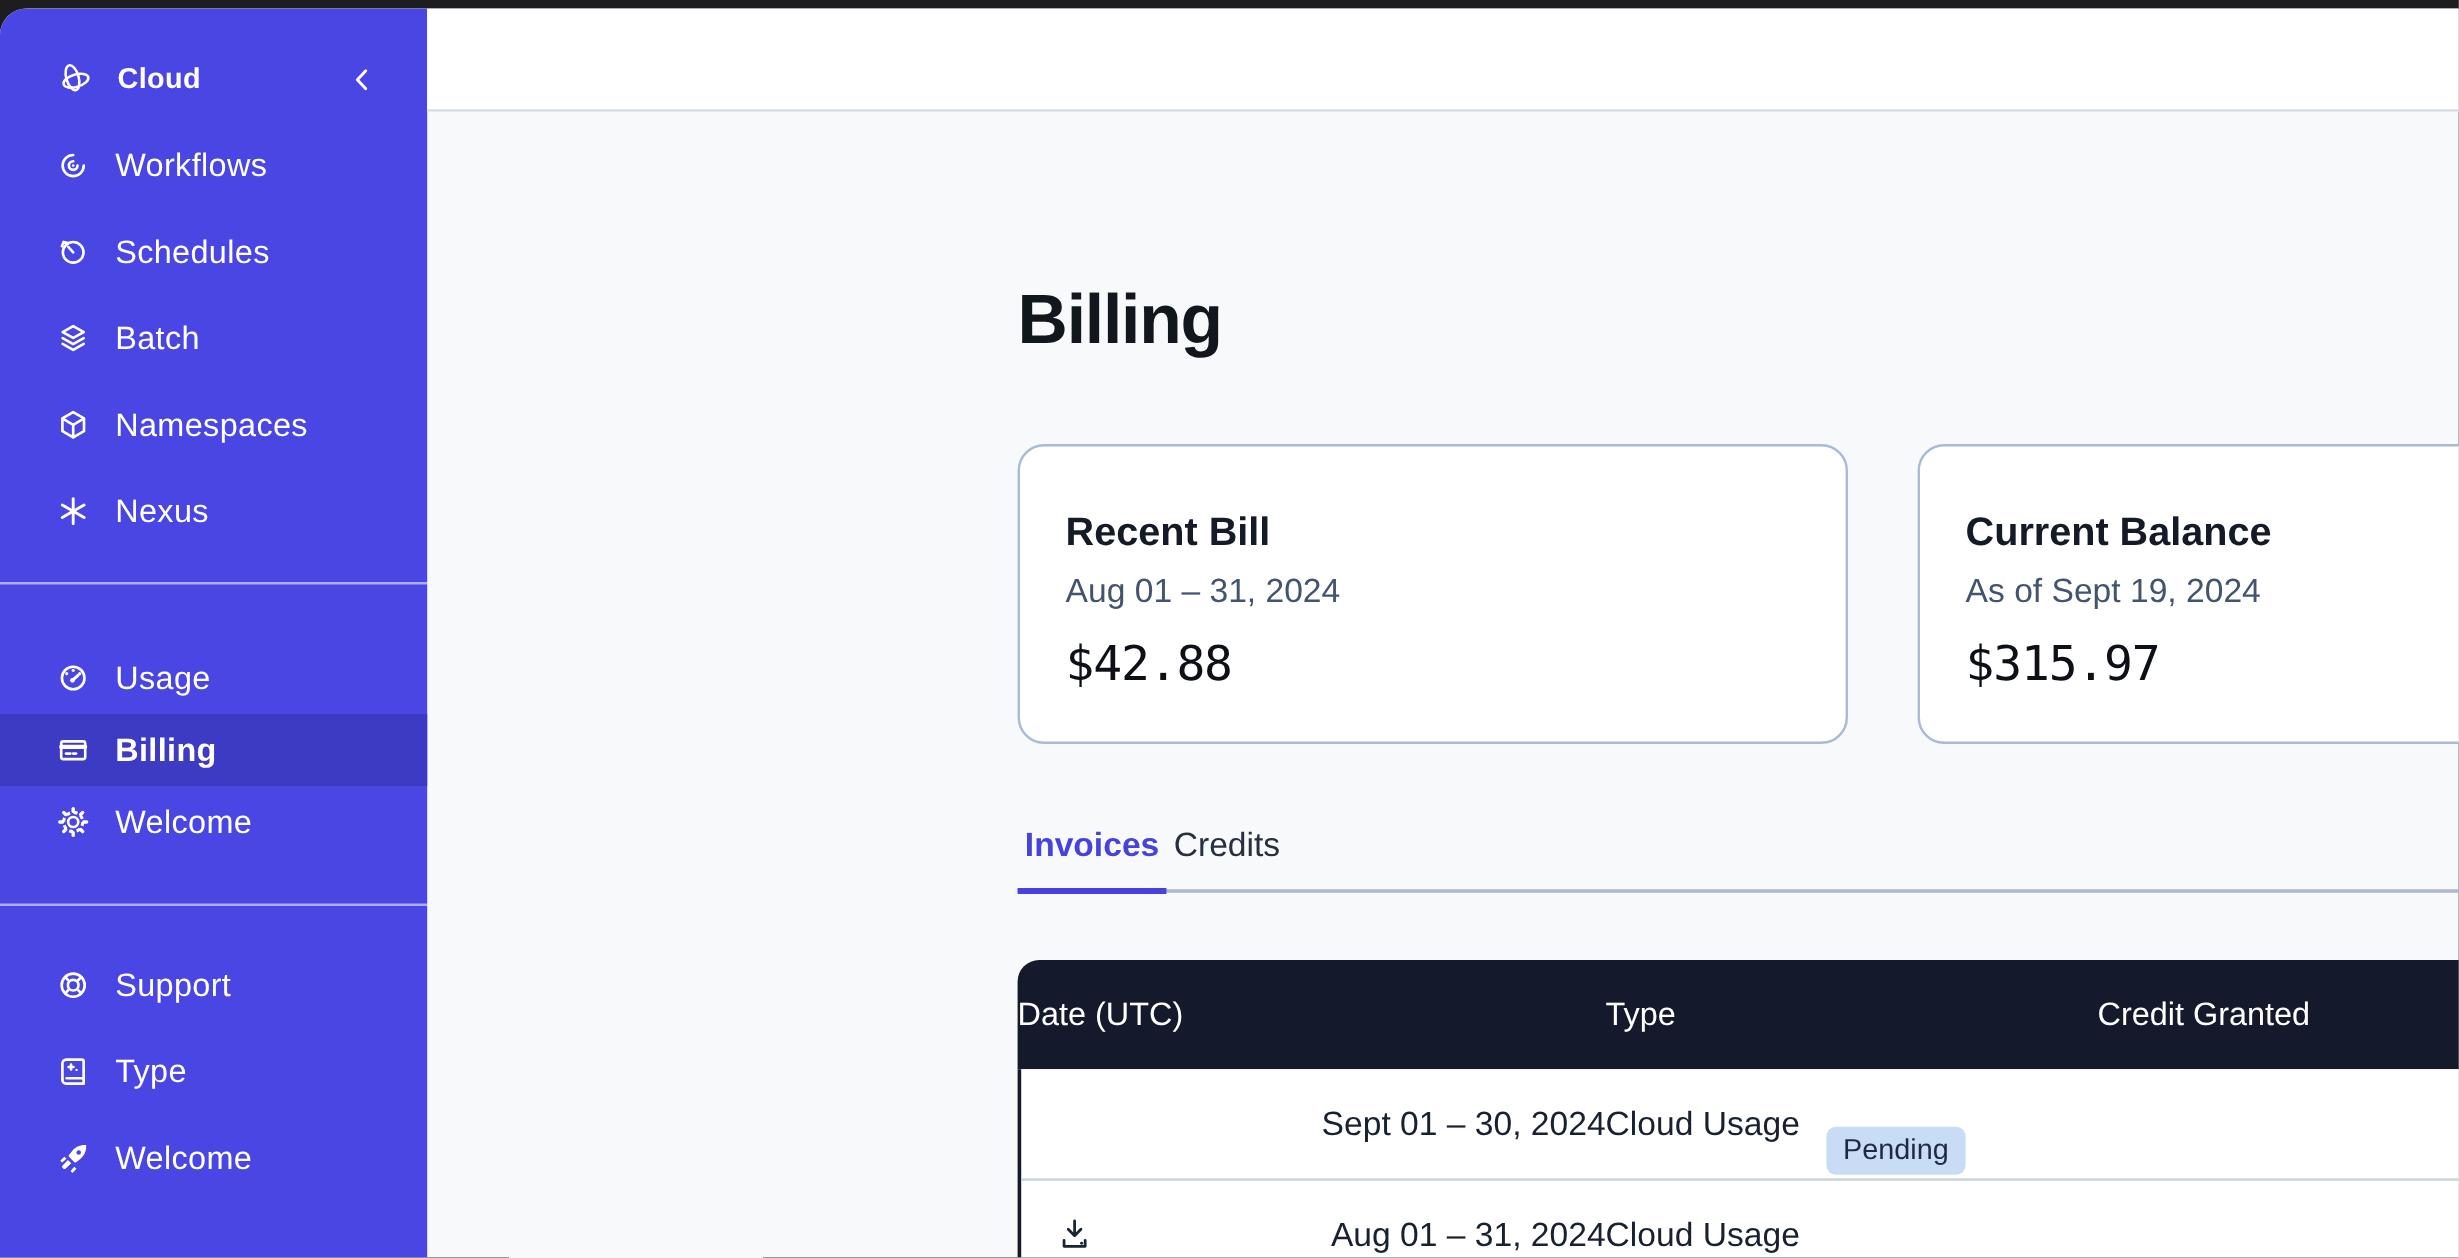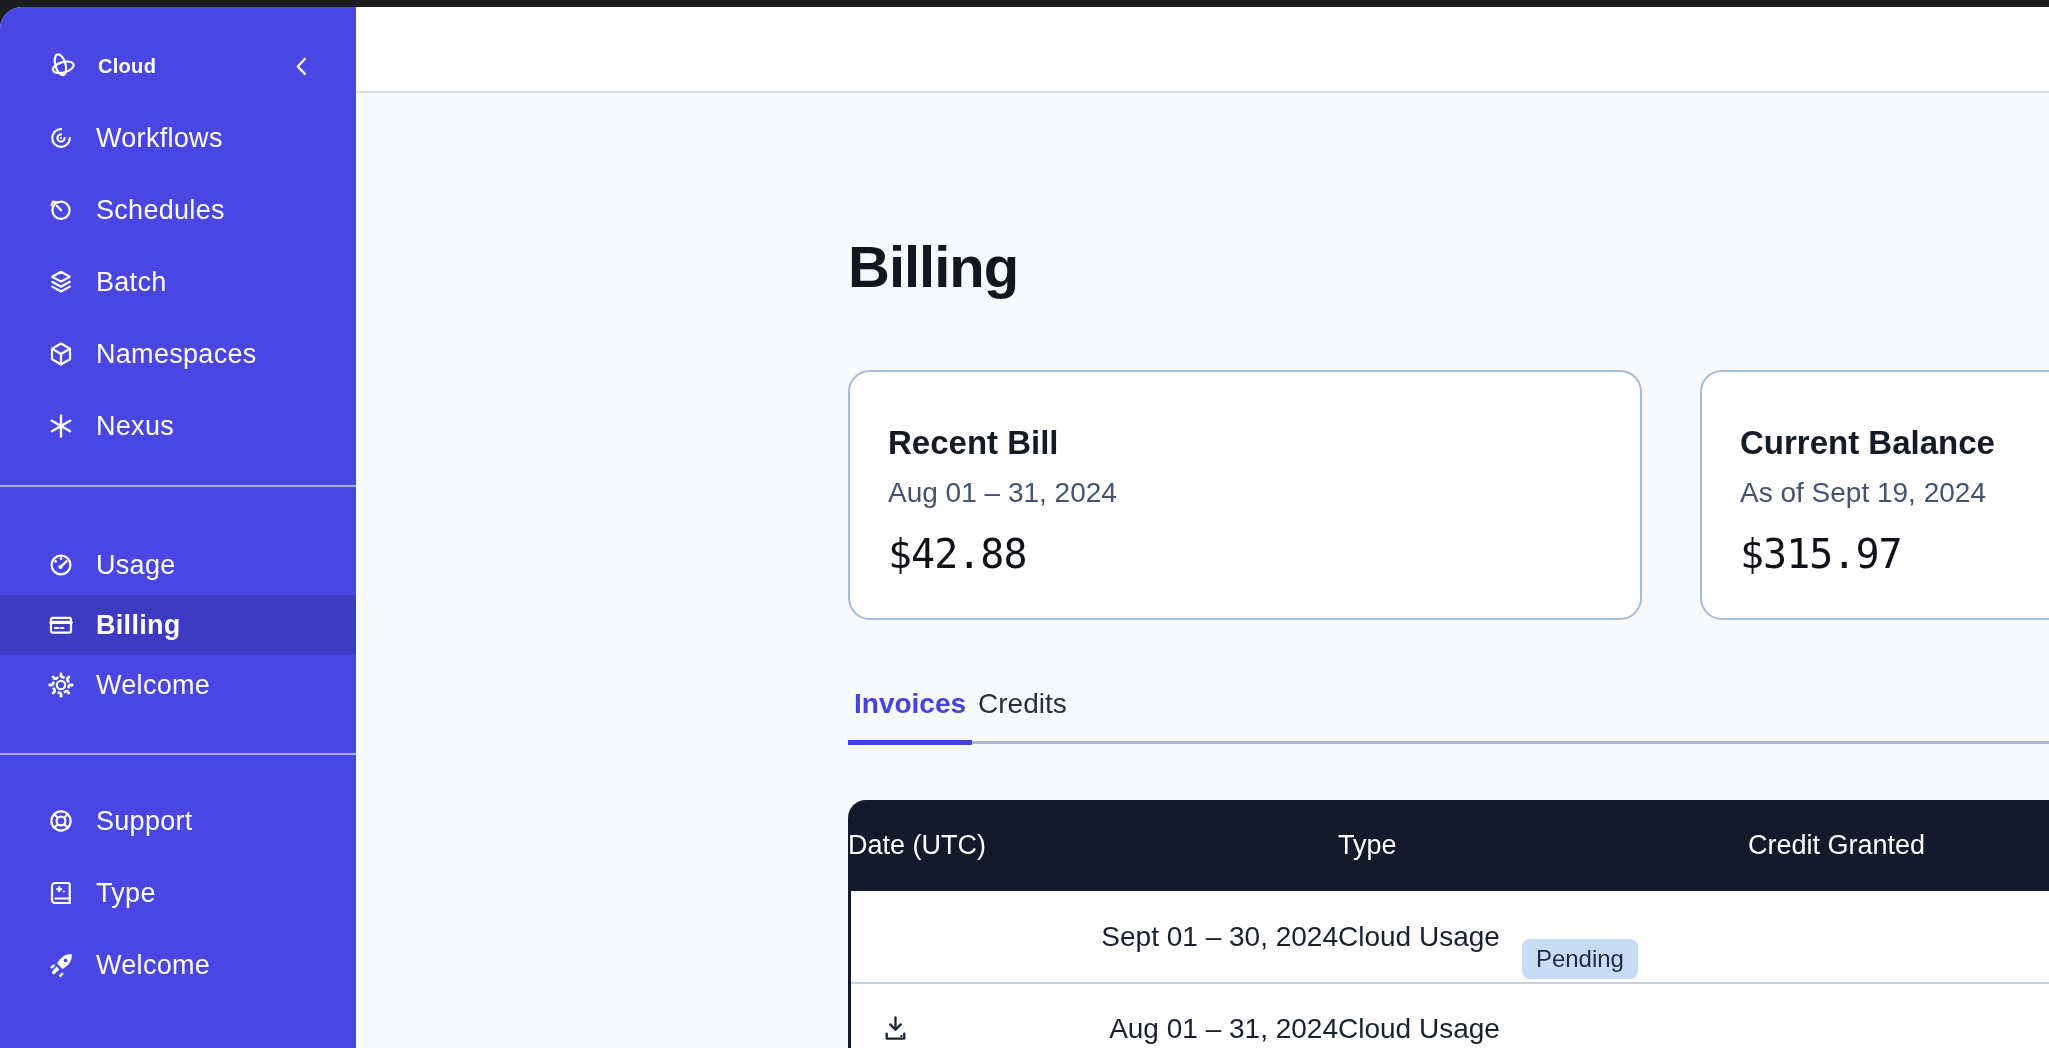--- a/index.html
+++ b/index.html
@@ -29,21 +29,21 @@
   .nav-item {
     display: flex; align-items: center;
     padding: 0 40px 0 46px;
     gap: 20px;
     font-size: 27px;
     letter-spacing: .3px;
     cursor: pointer;
     flex: none;
   }
   .nav-item svg { flex: none; display: block; }
-  .row-brand { height: 72px; font-size: 20px; font-weight: 600; }
+  .row-brand { height: 72px; font-size: 24px; font-weight: 600; }
   .row-primary { height: 72px; }
   .row-account { height: 60px; }
   .row-help { height: 72px; }
   .nav-item.selected { background: #3d3ac4; font-weight: 700; }
   .collapse-btn { margin-left: auto; display: flex; align-items: center; cursor: pointer; }
   .sidebar-divider {
     border: none;
     border-top: 2px solid rgba(255,255,255,.55);
     width: 100%; flex: none;
   }
@@ -61,21 +61,21 @@
   .content { flex: 1; padding: 139px 0 0 492px; }
   .page-title {
     font-size: 58px;
     font-weight: 700;
     color: #12161d;
     letter-spacing: -1px;
     line-height: 70px;
   }
   .cards { display: flex; gap: 58px; margin-top: 68px; width: max-content; }
   .card {
-    width: 794px; height: 250px; flex: none;
+    width: 692px; height: 250px; flex: none;
     background: #fff;
     border: 2px solid #a9b9d8;
     border-radius: 22px;
     padding: 51px 46px 0 38px;
   }
   .card-title { font-size: 33px; font-weight: 600; color: #151b26; line-height: 40px; }
   .card-period { margin-top: 13px; font-size: 28px; color: #44536e; line-height: 34px; }
   .card-amount {
     margin-top: 20px;
     font-family: "DejaVu Sans Mono", monospace;

